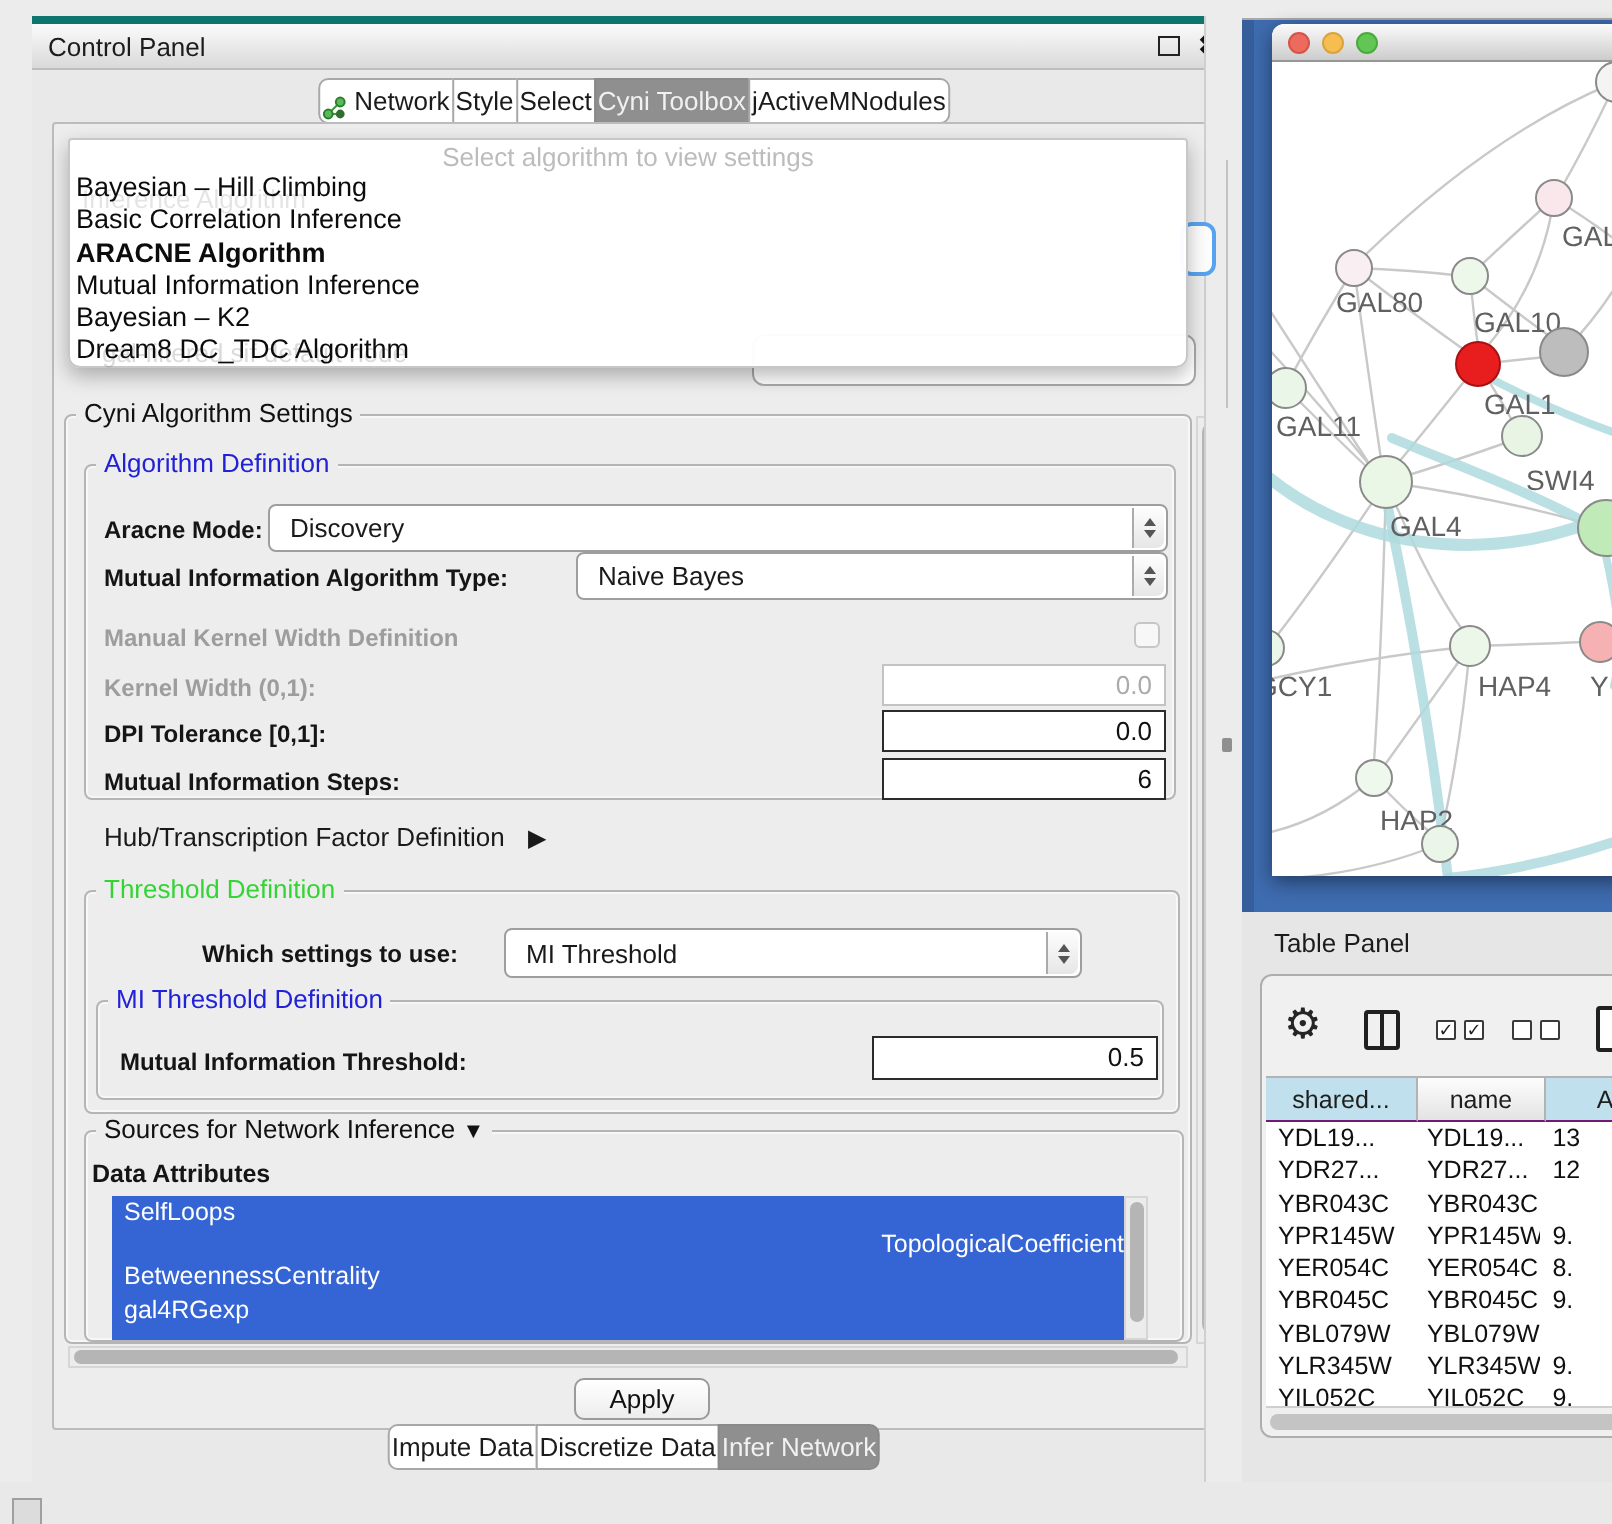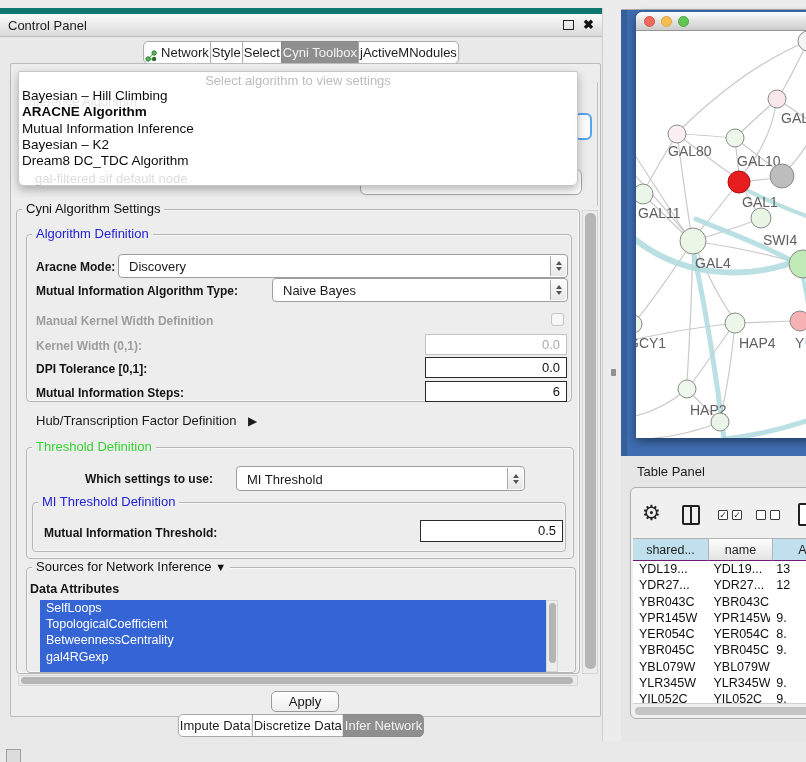--- a/index.html
+++ b/index.html
@@ -2,21 +2,21 @@
 <html><head>
 <meta charset="utf-8">
 <style>
   html,body{margin:0;padding:0;background:#ececec;}
   *{box-sizing:border-box;}
   .stage{position:relative;width:806px;height:762px;overflow:hidden;
          font-family:"Liberation Sans",sans-serif;background:#ececec;color:#111;}
   .abs{position:absolute;}
 
   
-  .cp{left:0;top:8px;width:602px;height:733px;background:#e9e9e9;border-top:6px solid #0f766e;}
+  .cp{left:16px;top:8px;width:602px;height:733px;background:#e9e9e9;border-top:4px solid #0f766e;}
   .cp-titlebar{left:0;top:0;width:602px;height:23px;
       background:linear-gradient(#fbfbfb,#d9d9d9);border-bottom:1px solid #bdbdbd;}
   .cp-title{left:8px;top:4px;font-size:13px;color:#1c1c1c;}
   .float-icon{right:28px;top:6px;width:11px;height:10px;border:1.5px solid #222;background:transparent;}
   .close-icon{right:8px;top:3px;font-size:13px;font-weight:bold;color:#111;}
 
   
   .tabstrip{display:flex;}
   .tabstrip-top{left:50%;top:27px;transform:translateX(-50%);}
   .tab{background:#fff;border:1px solid #a8a8a8;margin-left:-1px;padding:0 1px;height:23px;
@@ -168,20 +168,21 @@
     <div class="abs bvline bfrag"></div>
     <div class="abs bcombo bfrag"></div>
     <div class="abs blue-stepper bfrag"></div>
 
     <div class="abs popup">
       <div class="pop-ph">Select algorithm to view settings</div>
       <div class="ghost" style="left:6px;top:22px;color:rgba(90,90,90,0.16);">Inference Algorithm</div>
       <div class="ghost" style="left:16px;top:99px;color:rgba(90,90,90,0.22);">gal-filtered sif default node</div>
       <div class="pop-items" id="popup-items">
           <div class="pop-item">Bayesian – Hill Climbing</div>
+          <div class="pop-item">Basic Correlation Inference</div>
           <div class="pop-item b">ARACNE Algorithm</div>
           <div class="pop-item">Mutual Information Inference</div>
           <div class="pop-item">Bayesian – K2</div>
           <div class="pop-item">Dream8 DC_TDC Algorithm</div>
         </div>
     </div>
 
     <div class="grp" style="left:16px;top:195px;width:564px;height:465px;"></div>
     <div class="grp-title t-black" style="left:22px;top:188px;">Cyni Algorithm Settings</div>
 
@@ -243,21 +244,21 @@
 
     <div class="grp" style="left:26px;top:553px;width:550px;height:106px;"></div>
     <div class="grp-title t-black" style="left:32px;top:546px;">
       <span>Sources for Network Inference</span>
       <span style="font-size:11px;">▼</span>
     </div>
     <div class="lbl" style="left:30px;top:568px;font-size:12.5px;text-align:center;">Data Attributes</div>
 
     <div class="abs attr-list" id="attr-list">
         <div class="attr-row" style="background: rgb(53, 101, 212);">SelfLoops</div>
-        <div class="attr-row" style="background: rgb(53, 101, 212);">TopologicalCoefficient</div>
+        <div class="attr-row" style="background: rgb(53, 101, 212); text-align: right;">TopologicalCoefficient</div>
         <div class="attr-row" style="background: rgb(53, 101, 212);">BetweennessCentrality</div>
         <div class="attr-row" style="background: rgb(53, 101, 212);">gal4RGexp</div>
         <div class="attr-row" style="background: rgb(53, 101, 212); height: 8px;"></div>
       </div>
     <div class="abs vsb" style="left:546px;top:586px;width:12px;height:72px;">
       <div class="thumb" style="left:2px;top:2px;width:7px;height:60px;"></div>
     </div>
 
     <div class="abs vsb" style="left:582px;top:196px;width:16px;height:464px;">
       <div class="thumb" style="left:2px;top:2px;width:11px;height:456px;"></div>

